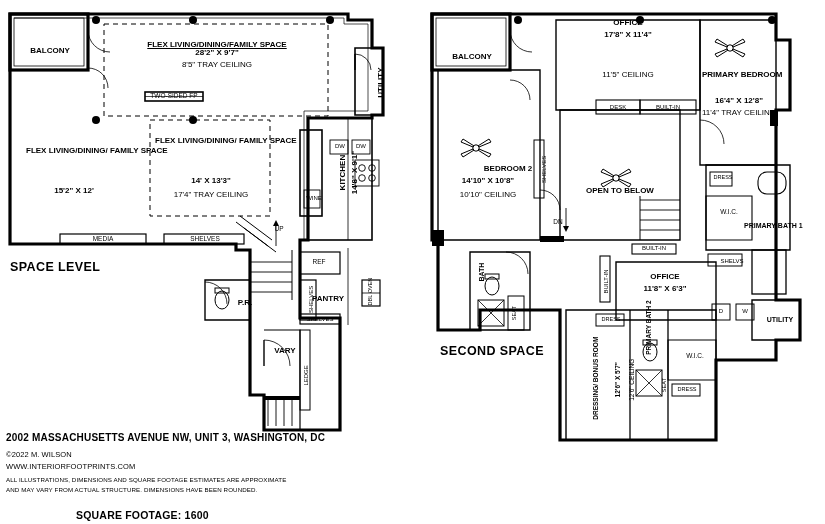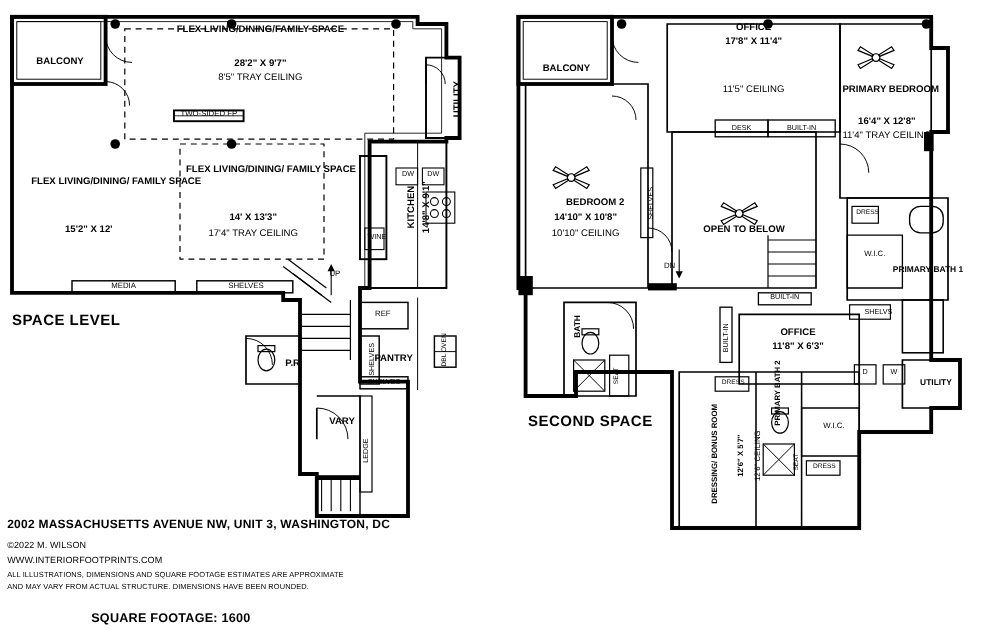--- a/index.html
+++ b/index.html
@@ -243,21 +243,21 @@
     <path d="M 540 190 A 20 20 0 0 1 560 210" fill="none" stroke="#000" stroke-width="0.8"></path>
 
     <rect x="432" y="230" width="12" height="16" fill="#000"></rect>
     <rect x="540" y="236" width="24" height="6" fill="#000"></rect>
     <rect x="770" y="110" width="8" height="16" fill="#000"></rect>
   </g>
 </svg>
 
 <div class="lbl b" style="left:20px;top:46px;width:60px;">BALCONY</div>
 
-<div class="lbl b" style="left:112px;top:20px;width:210px;">FLEX LIVING/DINING/FAMILY SPACE</div>
+<div class="lbl b" style="left:112px;top:40px;width:210px;text-decoration:underline;">FLEX LIVING/DINING/FAMILY SPACE</div>
 <div class="lbl b" style="left:112px;top:48px;width:210px;">28'2" X 9'7"</div>
 <div class="lbl" style="left:112px;top:60px;width:210px;">8'5" TRAY CEILING</div>
 
 <div class="lbl b" style="left:26px;top:146px;width:96px;">FLEX LIVING/DINING/ FAMILY SPACE</div>
 <div class="lbl b" style="left:26px;top:186px;width:96px;">15'2" X 12'</div>
 
 <div class="lbl b" style="left:155px;top:136px;width:112px;">FLEX LIVING/DINING/ FAMILY SPACE</div>
 <div class="lbl b" style="left:155px;top:176px;width:112px;">14' X 13'3"</div>
 <div class="lbl" style="left:155px;top:190px;width:112px;">17'4" TRAY CEILING</div>
 
@@ -287,21 +287,21 @@
 <div class="lbl b" style="left:442px;top:52px;width:60px;">BALCONY</div>
 
 <div class="lbl b" style="left:558px;top:18px;width:140px;">OFFICE</div>
 <div class="lbl b" style="left:558px;top:30px;width:140px;">17'8" X 11'4"</div>
 <div class="lbl" style="left:558px;top:70px;width:140px;">11'5" CEILING</div>
 
 <div class="lbl b" style="left:702px;top:70px;width:74px;">PRIMARY BEDROOM</div>
 <div class="lbl b" style="left:702px;top:96px;width:74px;">16'4" X 12'8"</div>
 <div class="lbl" style="left:702px;top:108px;width:74px;">11'4" TRAY CEILING</div>
 
-<div class="lbl b" style="left:416px;top:164px;width:96px;padding-left:32px;">BEDROOM 2</div>
+<div class="lbl b" style="left:428px;top:164px;width:96px;padding-left:32px;">BEDROOM 2</div>
 <div class="lbl b" style="left:440px;top:176px;width:96px;">14'10" X 10'8"</div>
 <div class="lbl" style="left:440px;top:190px;width:96px;">10'10" CEILING</div>
 
 <div class="lbl b" style="left:580px;top:186px;width:80px;">OPEN TO BELOW</div>
 
 <div class="lbl b" style="left:622px;top:272px;width:86px;">OFFICE</div>
 <div class="lbl b" style="left:622px;top:284px;width:86px;">11'8" X 6'3"</div>
 
 <div class="lbl b rot" style="left:556px;top:376px;width:80px;font-size:6.5px;transform:rotate(-90deg);">DRESSING/ BONUS ROOM</div>
 <div class="lbl b rot" style="left:578px;top:376px;width:80px;font-size:6.5px;transform:rotate(-90deg);">12'6" X 5'7"</div>

